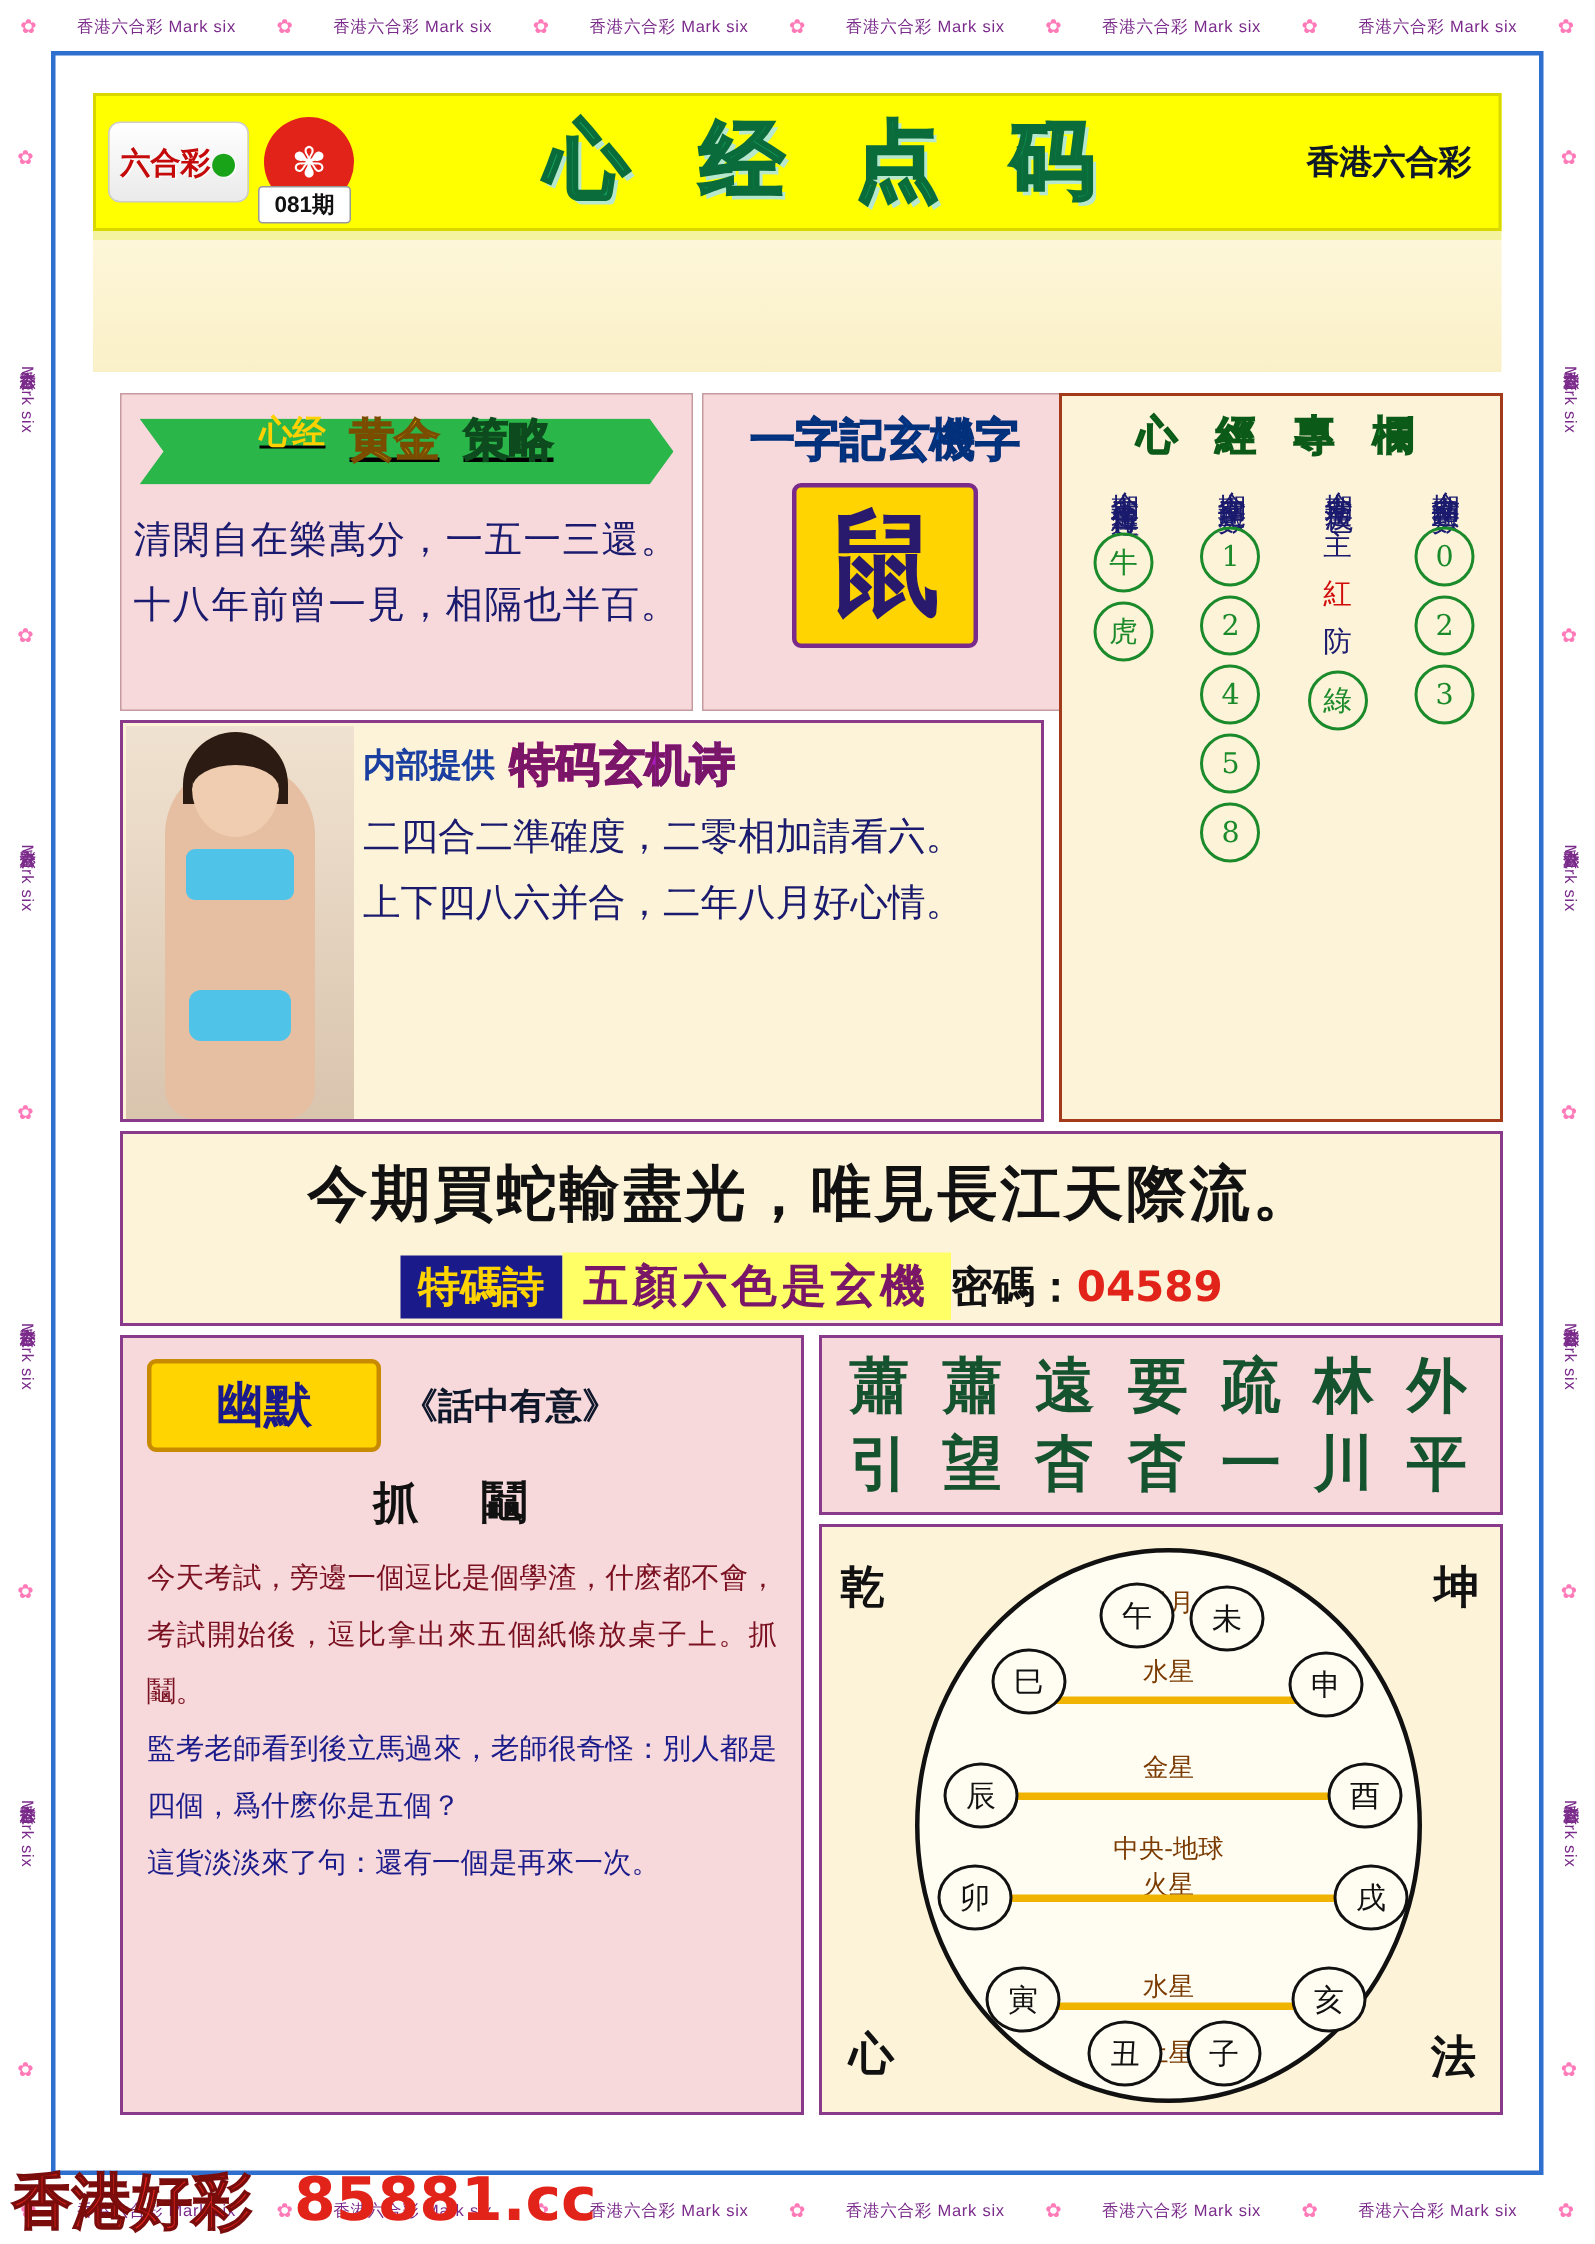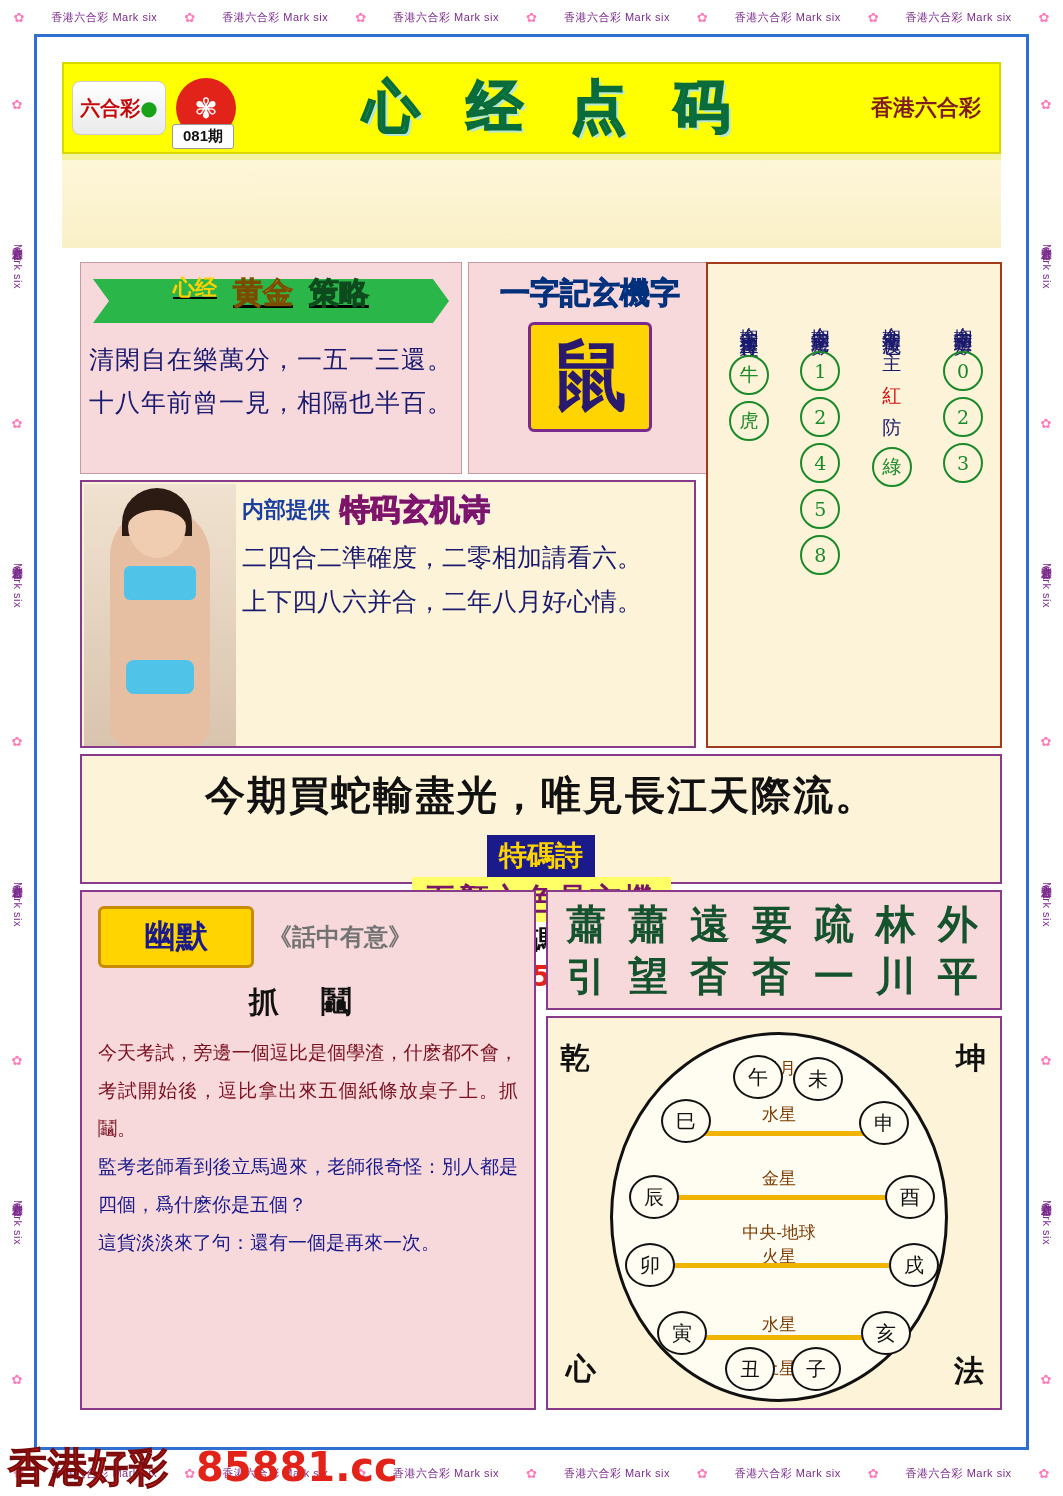--- a/index.html
+++ b/index.html
@@ -68,21 +68,21 @@
   }
   .title-main{
     flex:1;text-align:center;
     font-family:"DejaVu Sans", sans-serif;
     font-size:56px;font-weight:bold;letter-spacing:14px;
     color:#13a05a;
     -webkit-text-stroke:2px #0a6b3b;
     text-shadow:3px 3px 0 #b7e7cd;
   }
   .title-right{
-    margin-right:18px;color:#7f1d1d;font-size:22px;font-weight:bold;
+    margin-right:18px;color:#0f172a;font-size:22px;font-weight:bold;
     background:#ffff00;
   }
   .header-strip{
     position:absolute;left:62px;top:154px;width:939px;height:6px;background:#f3f3a0;
   }
   .subband{
     position:absolute;left:62px;top:160px;width:939px;height:88px;
     background:linear-gradient(#fdf6d8,#faf0c8);
   }
 
@@ -211,21 +211,21 @@
   
   .p-banner{
     position:absolute;left:80px;top:754px;width:922px;height:130px;
     background:#fdf3d8;border:2px solid #8a3a8a;box-sizing:border-box;
   }
   .bline{
     text-align:center;margin-top:12px;
     font-family:"DejaVu Serif",serif;font-size:40px;font-weight:bold;color:#111;letter-spacing:2px;
   }
   .brow{
-    margin-top:12px;display:flex;align-items:center;justify-content:center;flex-direction:column;
+    margin-top:12px;display:flex;align-items:center;justify-content:center;
   }
   .tag{
     background:#1a1a8a;color:#ffd400;font-size:28px;font-weight:bold;padding:2px 12px;
     font-family:"DejaVu Serif",serif;
   }
   .tag2{
     background:#ffff66;color:#7a1668;font-size:30px;font-weight:bold;padding:2px 14px;
     font-family:"DejaVu Serif",serif;letter-spacing:3px;
   }
   .pw{font-size:28px;font-weight:bold;color:#111;font-family:"DejaVu Serif",serif;}
@@ -235,21 +235,21 @@
   .p-joke{
     position:absolute;left:80px;top:890px;width:456px;height:520px;
     background:#f7d9dc;border:2px solid #8a3a8a;box-sizing:border-box;
   }
   .joke-head{display:flex;align-items:center;gap:14px;margin:14px 0 0 16px;}
   .humor{
     width:150px;height:56px;background:#ffd400;border:3px solid #c88a00;border-radius:6px;
     display:flex;align-items:center;justify-content:center;gap:6px;
     font-family:"DejaVu Serif",serif;font-size:32px;font-weight:bold;color:#1a1a8a;
   }
-  .joke-sub{font-size:24px;font-weight:bold;color:#737373;font-family:"DejaVu Sans",sans-serif;}
+  .joke-sub{font-size:24px;font-weight:bold;color:#0f172a;font-family:"DejaVu Sans",sans-serif;}
   .joke-title{
     text-align:center;margin-top:14px;font-family:"DejaVu Serif",serif;
     font-size:30px;font-weight:bold;color:#111;letter-spacing:16px;
   }
   .joke-body{
     margin:10px 16px 0 16px;color:#7a1020;font-family:"DejaVu Serif",serif;
     font-size:19px;line-height:2.0;text-align:justify;
   }
   .joke-body .p2{color:#1a1a8a;}
 
@@ -405,20 +405,21 @@
       <span class="h1">内部提供</span>
       <span class="h2">特码玄机诗</span>
     </div>
     <div class="poem-lines">
       <div>二四合二準確度，二零相加請看六。</div>
       <div>上下四八六并合，二年八月好心情。</div>
     </div>
   </div>
 
   <div class="p-col">
+    <div class="ct">心 經 專 欄</div>
     <div class="cols">
       <div class="colitem">
         <span class="vtext">今期幸運頭數：</span>
         <span class="circ green">0</span>
         <span class="circ green">2</span>
         <span class="circ green">3</span>
       </div>
       <div class="colitem">
         <span class="vtext">今期幸運波色：</span>
         <span class="plain">主</span>

